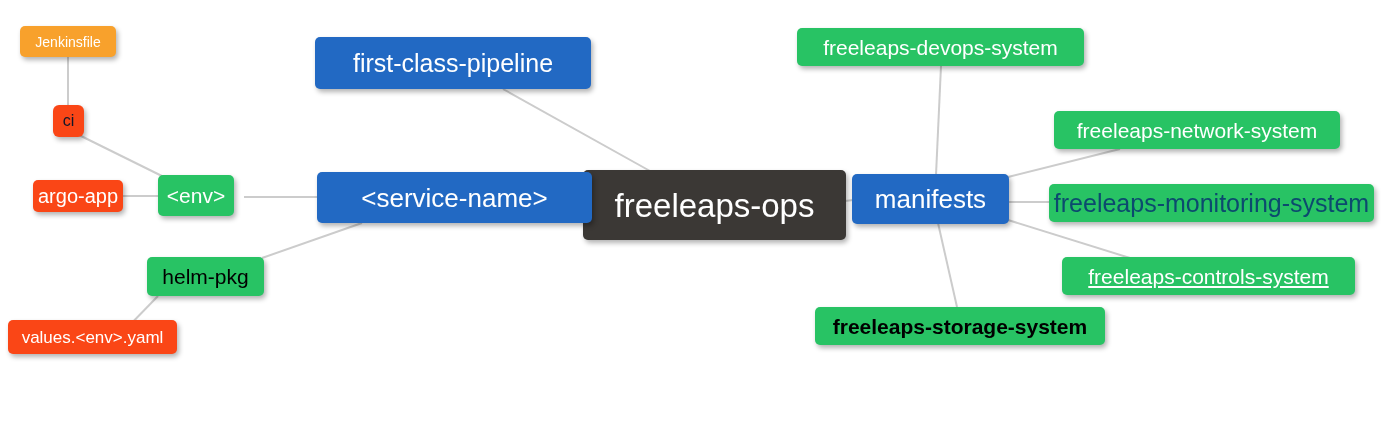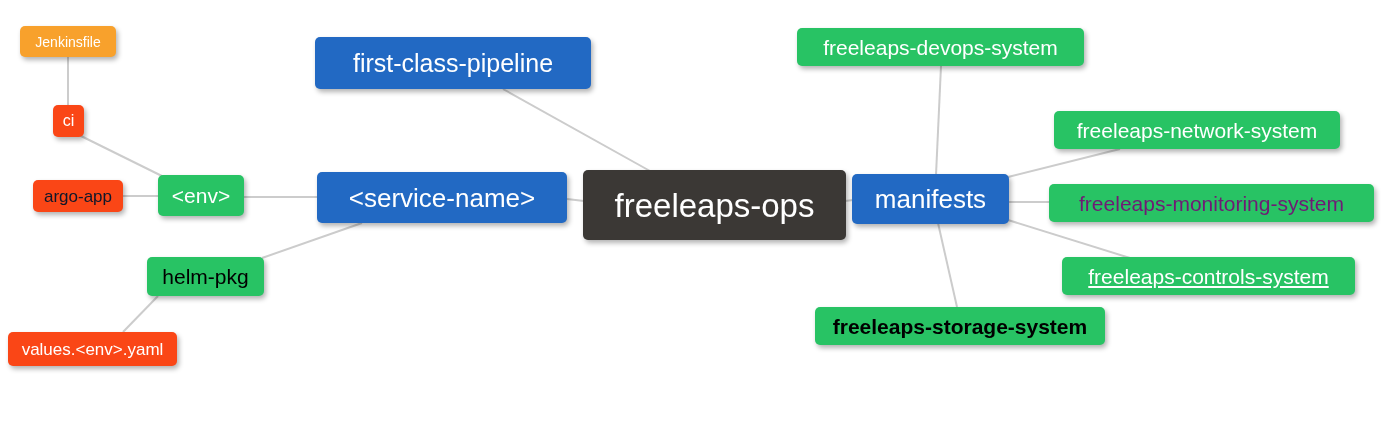--- a/index.html
+++ b/index.html
@@ -62,27 +62,27 @@
       <line x1="845" y1="201" x2="853" y2="200" stroke="#cccccc" stroke-width="2"></line>
       <line x1="936" y1="175" x2="941" y2="66" stroke="#cccccc" stroke-width="2"></line>
       <line x1="1008" y1="177" x2="1120" y2="149" stroke="#cccccc" stroke-width="2"></line>
       <line x1="1008" y1="202" x2="1049" y2="202" stroke="#cccccc" stroke-width="2"></line>
       <line x1="1008" y1="220" x2="1130" y2="258" stroke="#cccccc" stroke-width="2"></line>
       <line x1="938" y1="223" x2="957" y2="307" stroke="#cccccc" stroke-width="2"></line>
     </svg>
   <div id="node-layer" class="node-layer">
       <div class="node" style="left: 583px; top: 170px; width: 263px; height: 70px; font-size: 33px; background: rgb(59, 56, 53); color: rgb(255, 255, 255);">freeleaps-ops</div>
       <div class="node" style="left: 315px; top: 37px; width: 276px; height: 52px; font-size: 25px; background: rgb(34, 105, 195); color: rgb(255, 255, 255);">first-class-pipeline</div>
-      <div class="node" style="left: 317px; top: 172px; width: 250px; height: 51px; font-size: 26px; background: rgb(34, 105, 195); color: rgb(255, 255, 255);">&lt;service-name&gt;</div>
+      <div class="node" style="left: 317px; top: 172px; width: 275px; height: 51px; font-size: 26px; background: rgb(34, 105, 195); color: rgb(255, 255, 255);">&lt;service-name&gt;</div>
       <div class="node" style="left: 852px; top: 174px; width: 157px; height: 50px; font-size: 26px; background: rgb(34, 105, 195); color: rgb(255, 255, 255);">manifests</div>
-      <div class="node" style="left: 158px; top: 175px; width: 86px; height: 41px; font-size: 21px; background: rgb(40, 195, 100); color: rgb(255, 255, 255);">&lt;env&gt;</div>
+      <div class="node" style="left: 158px; top: 175px; width: 76px; height: 41px; font-size: 21px; background: rgb(40, 195, 100); color: rgb(255, 255, 255);">&lt;env&gt;</div>
       <div class="node" style="left: 147px; top: 257px; width: 117px; height: 39px; font-size: 21px; background: rgb(40, 195, 100); color: #000000;">helm-pkg</div>
       <div class="node" style="left: 797px; top: 28px; width: 287px; height: 38px; font-size: 21px; background: rgb(40, 195, 100); color: rgb(255, 255, 255);">freeleaps-devops-system</div>
       <div class="node" style="left: 1054px; top: 111px; width: 286px; height: 38px; font-size: 21px; background: rgb(40, 195, 100); color: rgb(255, 255, 255);">freeleaps-network-system</div>
-      <div class="node" style="left: 1049px; top: 184px; width: 325px; height: 38px; font-size: 21px; background: rgb(40, 195, 100); color: #701a75;">freeleaps-monitoring-system</div>
+      <div class="node" style="left: 1049px; top: 184px; width: 325px; height: 38px; font-size: 25px; background: rgb(40, 195, 100); color: #0c4a6e;">freeleaps-monitoring-system</div>
       <div class="node" style="left: 1062px; top: 257px; width: 293px; height: 38px; font-size: 21px; background: rgb(40, 195, 100); color: rgb(255, 255, 255); text-decoration: underline;">freeleaps-controls-system</div>
       <div class="node" style="left: 815px; top: 307px; width: 290px; height: 38px; font-size: 21px; background: rgb(40, 195, 100); color: #000000; font-weight: bold;">freeleaps-storage-system</div>
-      <div class="node" style="left: 33px; top: 180px; width: 90px; height: 32px; font-size: 17px; background: rgb(250, 70, 22); color: #0f172a;">argo-app</div>
-      <div class="node" style="left: 53px; top: 105px; width: 31px; height: 32px; font-size: 16px; background: rgb(250, 70, 22); color: #ffffff;">ci</div>
-      <div class="node" style="left: 8px; top: 332px; width: 169px; height: 34px; font-size: 17px; background: rgb(250, 70, 22); color: rgb(255, 255, 255);">values.&lt;env&gt;.yaml</div>
+      <div class="node" style="left: 33px; top: 180px; width: 90px; height: 32px; font-size: 20px; background: rgb(250, 70, 22); color: #ffffff;">argo-app</div>
+      <div class="node" style="left: 53px; top: 105px; width: 31px; height: 32px; font-size: 16px; background: rgb(250, 70, 22); color: #0f172a; border-radius: 6px;">ci</div>
+      <div class="node" style="left: 8px; top: 320px; width: 169px; height: 34px; font-size: 17px; background: rgb(250, 70, 22); color: rgb(255, 255, 255);">values.&lt;env&gt;.yaml</div>
       <div class="node" style="left: 20px; top: 26px; width: 96px; height: 31px; font-size: 14px; background: rgb(248, 161, 44); color: rgb(255, 255, 255);">Jenkinsfile</div>
     </div>
 </div>
 
 </body></html>

